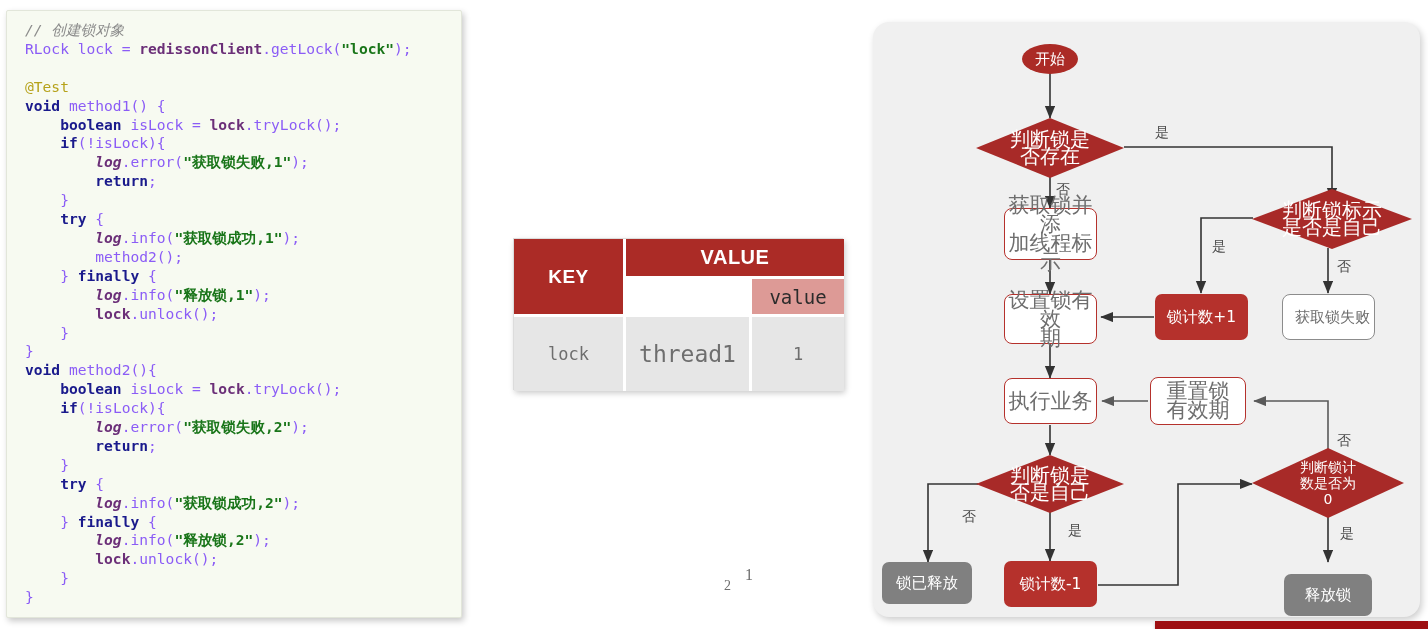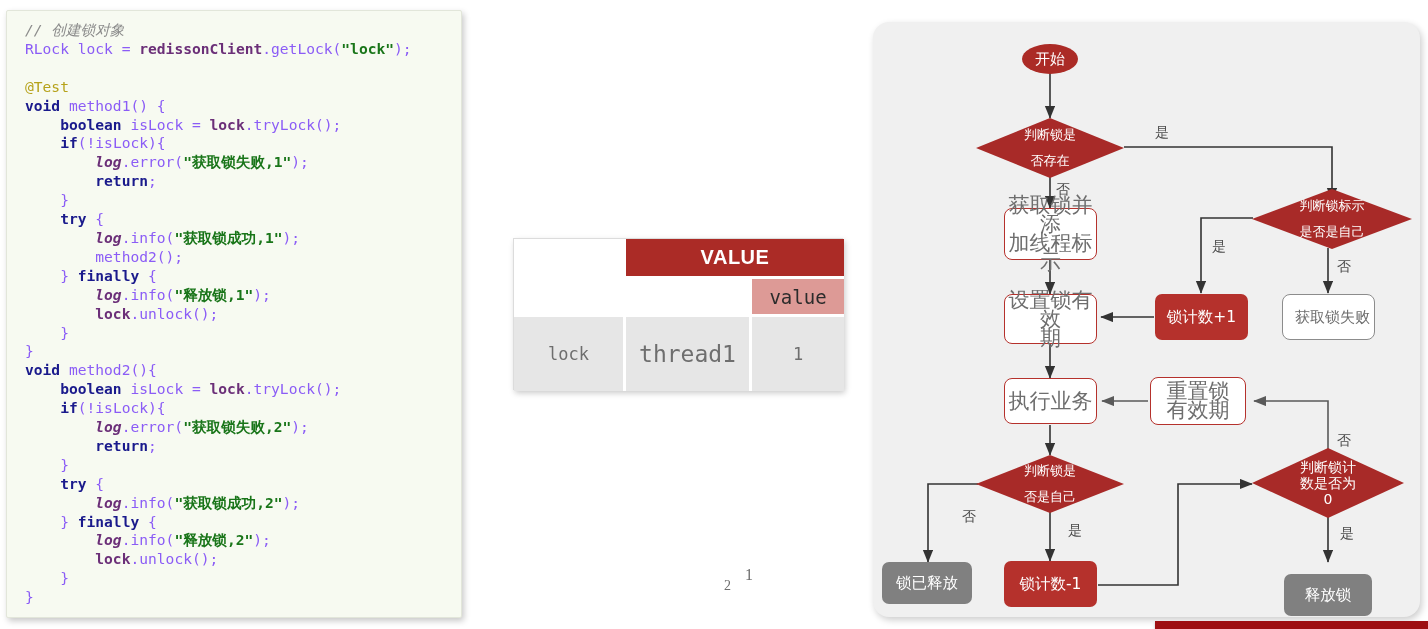--- a/index.html
+++ b/index.html
@@ -71,21 +71,21 @@
     background:#9e0f12;box-shadow:0 2px 3px rgba(0,0,0,.25);}
 
   #flow-svg{position:absolute;left:0;top:0;width:1428px;height:629px;
     pointer-events:none;}
 
   .node{position:absolute;display:flex;align-items:center;justify-content:center;
     text-align:center;box-sizing:border-box;
     font-family:"DejaVu Sans","Liberation Sans",sans-serif;}
 
   .n-start{background:#ab2b26;color:#fff;border-radius:50%;font-size:15px;}
-  .n-diamond{color:#fff;font-size:13px;line-height:26px;z-index:3;}
+  .n-diamond{color:#fff;font-size:20px;line-height:17px;z-index:3;}
   .n-diamond .dlabel{position:relative;z-index:4;}
   .n-diamond .dshape{position:absolute;left:0;top:0;width:100%;height:100%;
     background:#a82a28;clip-path:polygon(50% 0,100% 50%,50% 100%,0 50%);z-index:2;}
   .n-box-red{background:#fff;border:1.6px solid #b5312c;border-radius:8px;
     color:#6e6e6e;font-size:21px;line-height:19px;}
   .n-box-gray{background:#fff;border:1.6px solid #8c8c8c;border-radius:8px;
     color:#6e6e6e;font-size:15px;line-height:19px;padding-left:8px;}
   .n-fill-red{background:#b5312c;color:#fff;border-radius:7px;font-size:15.5px;}
   .n-fill-gray{background:#808080;color:#fff;border-radius:7px;font-size:15.5px;}
   .edge-label{position:absolute;color:#4a4a4a;font-size:14px;
@@ -122,20 +122,21 @@
 <span class="tok-pl">    </span><span class="tok-kw">try</span><span class="tok-pl"> {</span>
 <span class="tok-pl">        </span><span class="tok-varit">log</span><span class="tok-pl">.info(</span><span class="tok-str">"获取锁成功,2"</span><span class="tok-pl">);</span>
 <span class="tok-pl">    } </span><span class="tok-kw">finally</span><span class="tok-pl"> {</span>
 <span class="tok-pl">        </span><span class="tok-varit">log</span><span class="tok-pl">.info(</span><span class="tok-str">"释放锁,2"</span><span class="tok-pl">);</span>
 <span class="tok-pl">        </span><span class="tok-var">lock</span><span class="tok-pl">.unlock();</span>
 <span class="tok-pl">    }</span>
 <span class="tok-pl">}</span></pre>
 </div>
 
 <div id="kv-table">
+  <div class="cell kv-key">KEY</div>
   <div class="cell kv-value">VALUE</div>
   <div class="cell kv-valhdr">value</div>
   <div class="cell kv-d1">lock</div>
   <div class="cell kv-d2">thread1</div>
   <div class="cell kv-d3">1</div>
 </div>
 
 <div class="stray" id="stray-2">2</div>
 <div class="stray" id="stray-1">1</div>
 

